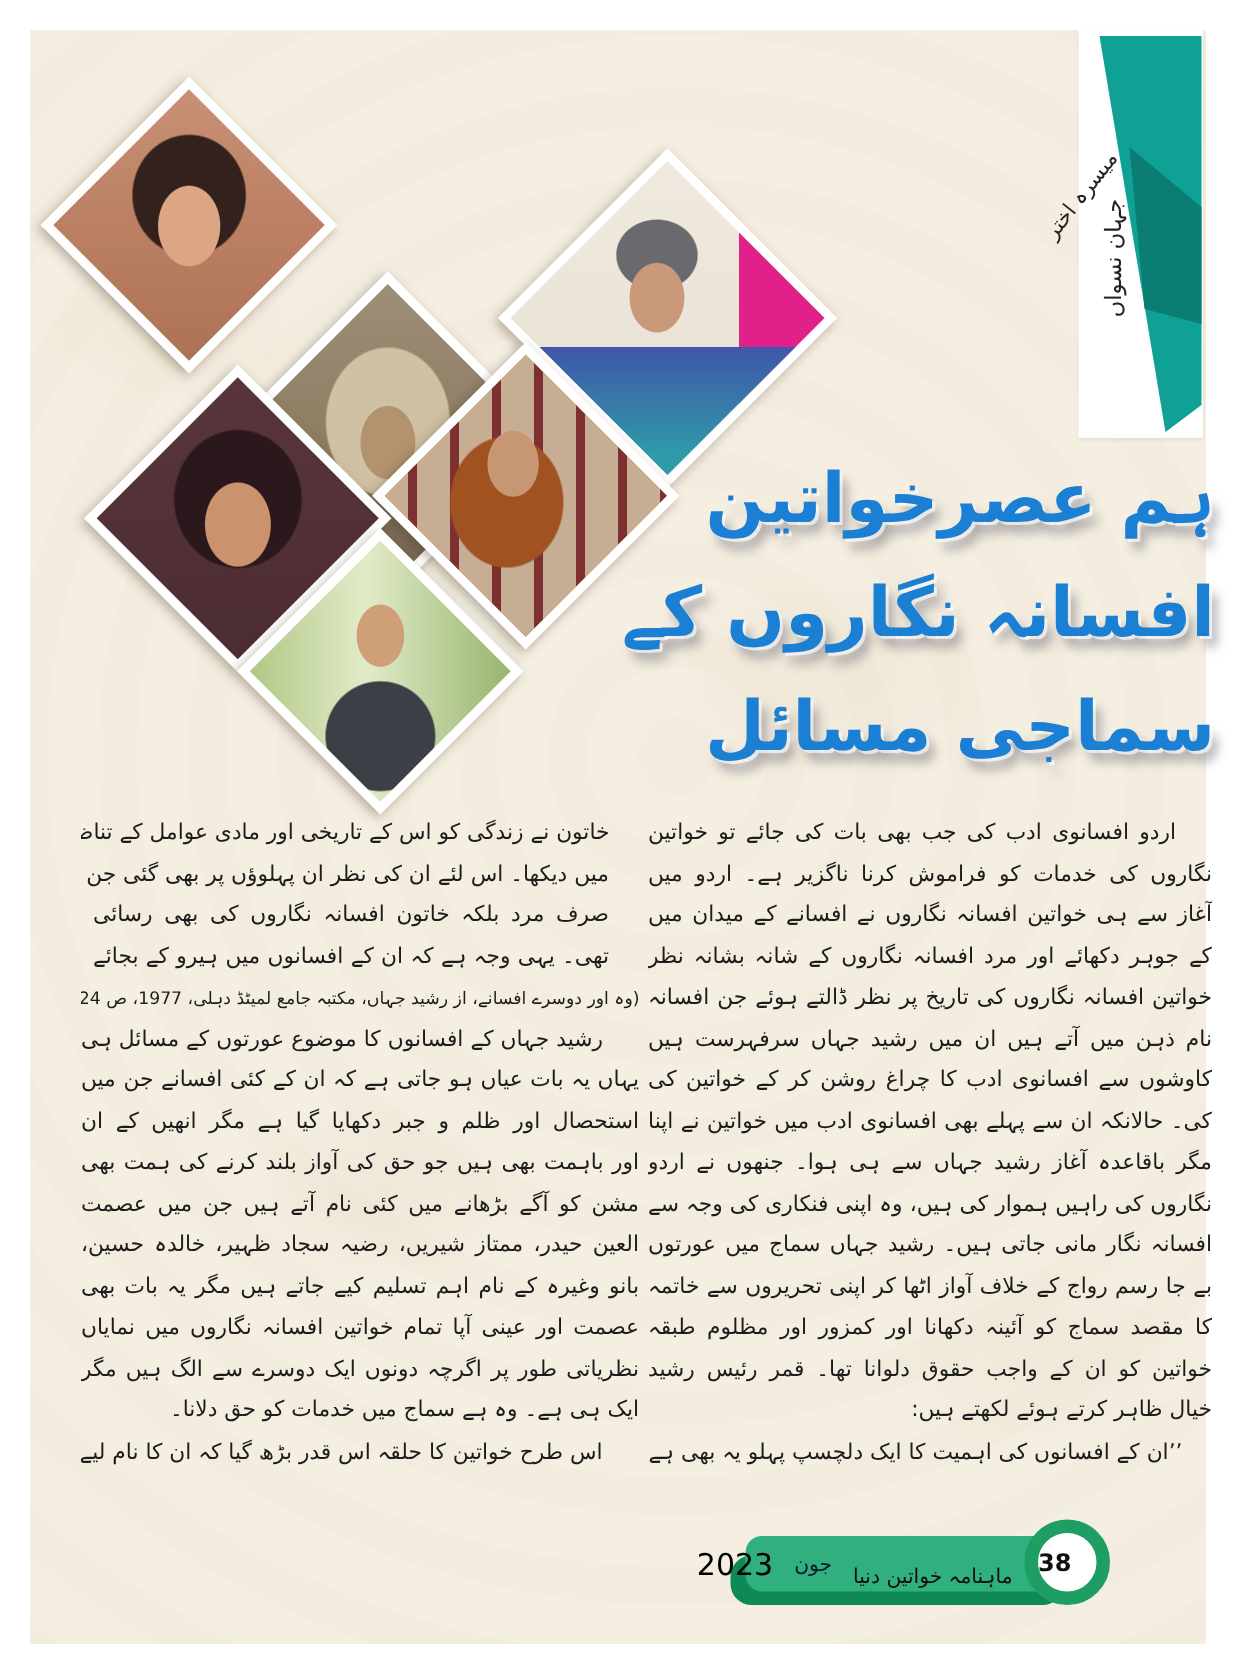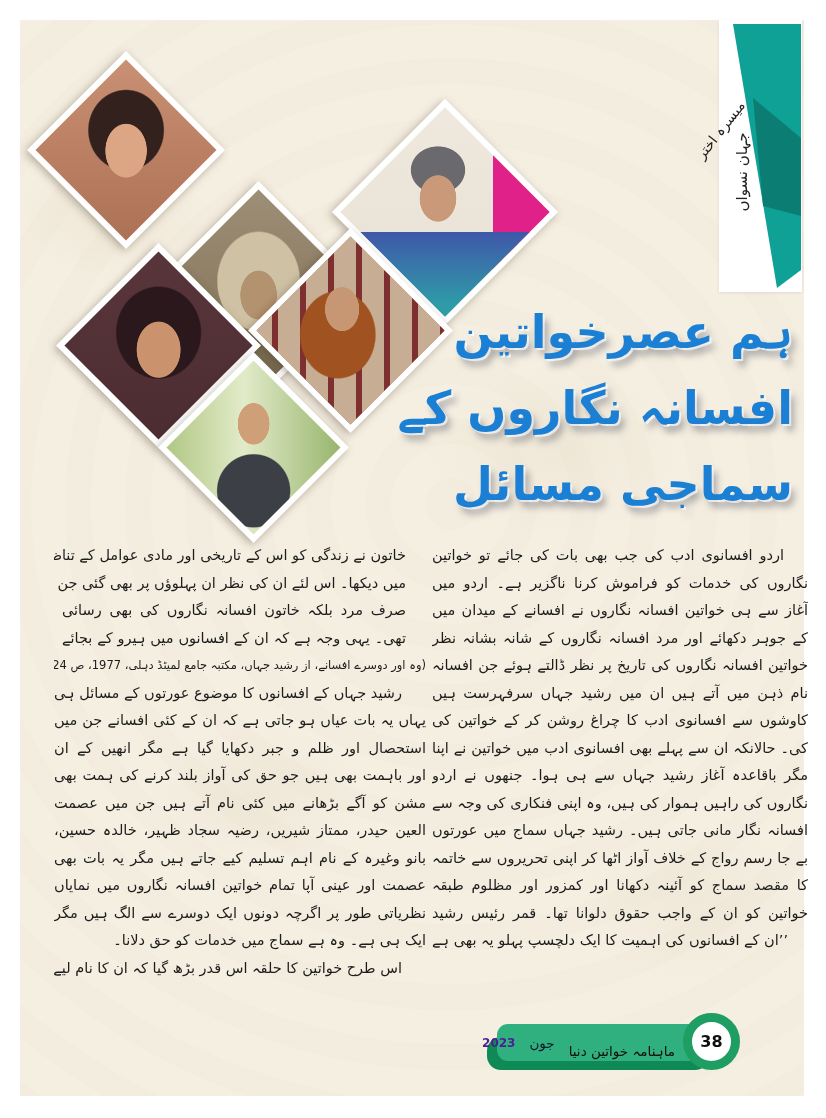--- a/index.html
+++ b/index.html
@@ -63,21 +63,21 @@
       radial-gradient(ellipse 26px 34px at 50% 38%, #cf9f78 0 60%, transparent 62%),
       radial-gradient(ellipse 60px 60px at 50% 72%, #3c4046 0 60%, transparent 62%),
       linear-gradient(90deg,#a9c27a 0%,#e2ebc9 45%,#8fae62 100%); }
   .img-6 { background:
       radial-gradient(ellipse 28px 36px at 46% 40%, #c79673 0 60%, transparent 62%),
       radial-gradient(ellipse 64px 74px at 44% 52%, #a05220 0 58%, transparent 60%),
       repeating-linear-gradient(90deg, #7e3030 0 6px, #c6ad93 6px 28px),
       linear-gradient(180deg,#b98a5a,#8a5a34); }
 
   
-  .headline { position:absolute; left:408px; top:294px; width:385px; direction:rtl; }
+  .headline { position:absolute; left:425px; top:294px; width:385px; direction:rtl; }
   .headline .hl {
     font-size:46px; line-height:76px; font-weight:bold; color:#1b7fd4;
     text-shadow: 2px 2px 0 rgba(255,255,255,.65), 5px 7px 7px rgba(85,85,100,.45);
     white-space:nowrap;
   }
   .hl-1, .hl-2 { text-align:right; }
   .hl-3 { text-align:left; padding-left:58px; }
 
   
   .col { position:absolute; top:542px; direction:rtl; color:#1c1c1c; }
@@ -92,24 +92,24 @@
 
   
   .footer-shadow { position:absolute; left:487px; top:1037px; width:222px; height:33px; border-radius:14px; background:#0f8a56; }
   .footer-bar {
     position:absolute; left:497px; top:1024px; width:216px; height:37px; border-radius:11px;
     background:#2fb07e; direction:rtl; display:flex; align-items:center;
     padding-right:38px; padding-left:14px; gap:14px;
   }
   .footer-bar .mag { font-size:13.5px; color:#101010; white-space:nowrap;margin-top:16px; }
   .footer-bar .month { font-size:13.5px; font-weight:normal; color:#0f172a; }
-  .footer-bar .year { font-size:12px; font-weight:bold; color:#4c1d95; margin-right:auto; }
+  .footer-bar .year { font-size:20px; font-weight:normal; color:#000000; margin-right:auto; }
   .page-badge {
     position:absolute; left:683px; top:1013px; width:57px; height:57px; border-radius:50%;
-    background:#ffffff; border:9px solid #1e9e62; display:flex; align-items:center; justify-content:center;
+    background:#ffffff; border:9px solid #1e9e62; display:flex; align-items:center; justify-content:flex-start;
   }
   .page-badge .num { font-size:16px; font-weight:bold; color:#101010; }
 </style>
 </head>
 <body>
 
 <div class="canvas">
 
   <div class="page"></div>
 
@@ -173,20 +173,21 @@
     <div class="ln j">خواتین افسانہ نگاروں کی تاریخ پر نظر ڈالتے ہوئے جن افسانہ نگاروں کے</div>
     <div class="ln j">نام ذہن میں آتے ہیں ان میں رشید جہاں سرفہرست ہیں جنھوں نے اپنی</div>
     <div class="ln j">کاوشوں سے افسانوی ادب کا چراغ روشن کر کے خواتین کی نمائندگی</div>
     <div class="ln j">کی۔ حالانکہ ان سے پہلے بھی افسانوی ادب میں خواتین نے اپنا جلوہ دکھایا</div>
     <div class="ln j">مگر باقاعدہ آغاز رشید جہاں سے ہی ہوا۔ جنھوں نے اردو خواتین افسانہ</div>
     <div class="ln j">نگاروں کی راہیں ہموار کی ہیں، وہ اپنی فنکاری کی وجہ سے اردو کی باوقار</div>
     <div class="ln j">افسانہ نگار مانی جاتی ہیں۔ رشید جہاں سماج میں عورتوں پر ہو رہے ظلم و جبر،</div>
     <div class="ln j">بے جا رسم رواج کے خلاف آواز اٹھا کر اپنی تحریروں سے خاتمہ کردیا۔ ان</div>
     <div class="ln j">کا مقصد سماج کو آئینہ دکھانا اور کمزور اور مظلوم طبقہ بالخصوص استحصال زدہ</div>
     <div class="ln j">خواتین کو ان کے واجب حقوق دلوانا تھا۔ قمر رئیس رشید جہاں کے متعلق اپنے</div>
+    <div class="ln end">خیال ظاہر کرتے ہوئے لکھتے ہیں:</div>
     <div class="ln end quote">’’ان کے افسانوں کی اہمیت کا ایک دلچسپ پہلو یہ بھی ہے کہ</div>
   </div>
 
   <div class="col col-left">
     <div class="ln end quote">خاتون نے زندگی کو اس کے تاریخی اور مادی عوامل کے تناظر</div>
     <div class="ln end quote">میں دیکھا۔ اس لئے ان کی نظر ان پہلوؤں پر بھی گئی جن پر نہ</div>
     <div class="ln j quote">صرف مرد بلکہ خاتون افسانہ نگاروں کی بھی رسائی نہیں ہوسکتی</div>
     <div class="ln j quote">تھی۔ یہی وجہ ہے کہ ان کے افسانوں میں ہیرو کے بجائے</div>
     <div class="ln cite">(وہ اور دوسرے افسانے، از رشید جہاں، مکتبہ جامع لمیٹڈ دہلی، 1977، ص 24-25)</div>
     <div class="ln j ind">رشید جہاں کے افسانوں کا موضوع عورتوں کے مسائل ہی ہے،</div>

